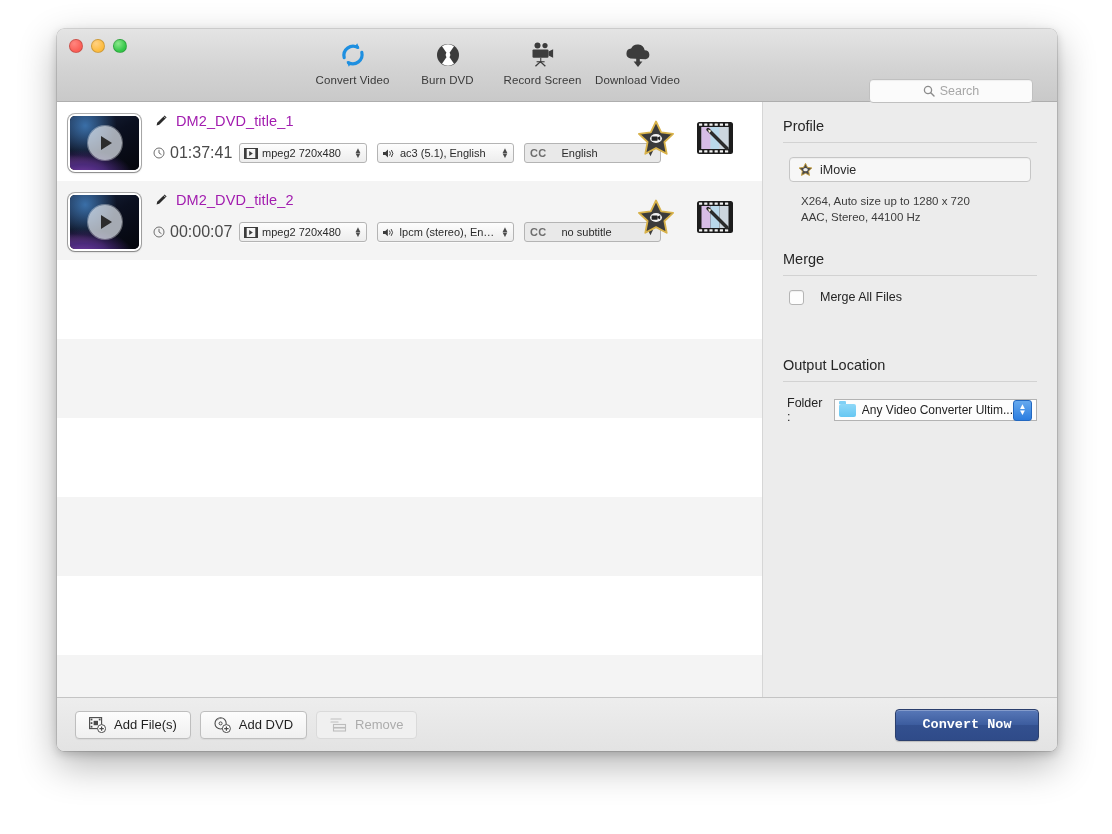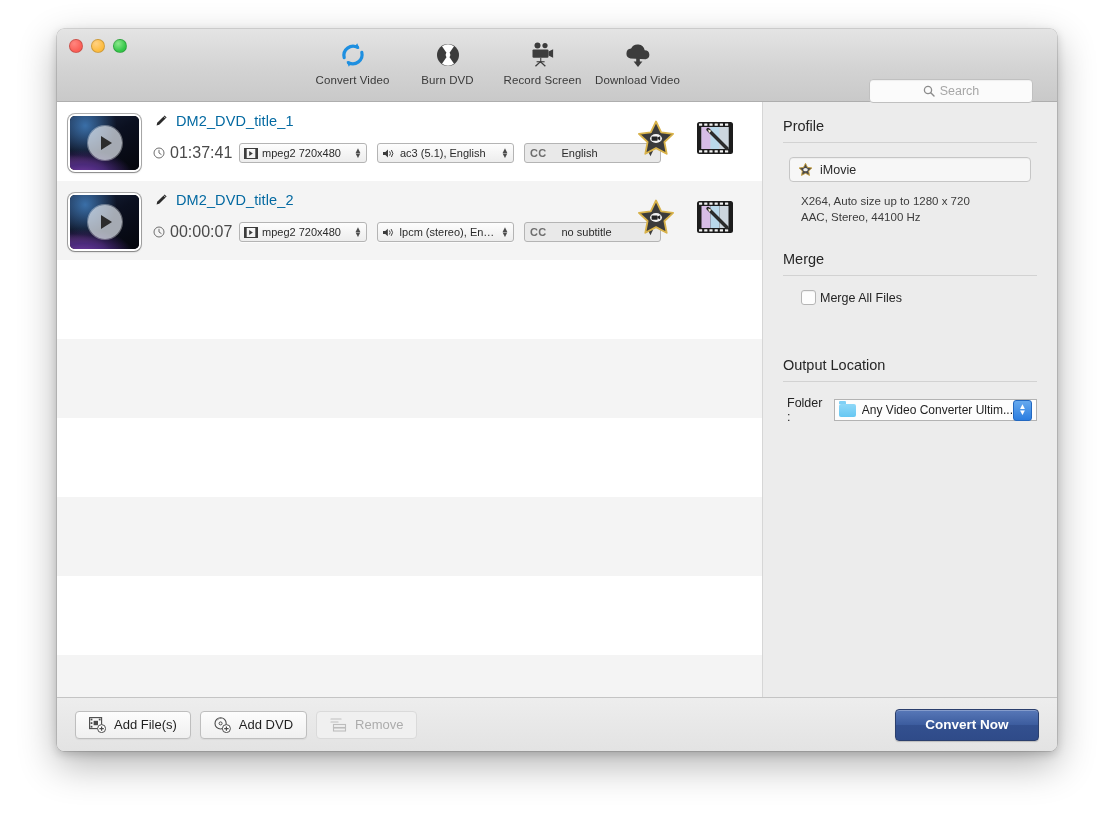--- a/index.html
+++ b/index.html
@@ -175,21 +175,21 @@
   .row-title {
     position: absolute;
     left: 96px;
     top: 11px;
     display: flex;
     align-items: center;
     gap: 8px;
   }
   .title-text {
     font-size: 14.5px;
-    color: #0369a1;
+    color: #a21caf;
     letter-spacing: 0.1px;
     text-align: right;
   }
 
   .row-meta {
     position: absolute;
     left: 96px;
     top: 41px;
     display: flex;
     align-items: center;
@@ -324,23 +324,22 @@
   .profile-desc {
     margin: 11px 0 0 18px;
     font-size: 11.5px;
     color: #3c3c3c;
     line-height: 16px;
   }
   .panel-gap-1 { height: 26px; }
   .panel-gap-2 { height: 52px; }
   .merge-row {
     display: flex;
-    align-items: center;
-    gap: 4px;
-    margin-left: 18px;
+    gap: 16px;
+    margin-left: 6px;
   }
   .checkbox {
     width: 13px; height: 13px;
     background: #fdfdfd;
     border: 1px solid #b5b5b5;
     border-radius: 3px;
     box-shadow: inset 0 1px 1px rgba(0,0,0,0.06);
     cursor: default;
   }
   .merge-label {
@@ -455,20 +454,21 @@
     display: flex;
     align-items: center;
     justify-content: center;
     box-shadow: inset 0 1px 0 rgba(255,255,255,0.28), 0 1px 1px rgba(0,0,0,0.18);
     cursor: default;
   }
   .btn-primary-label {
     font-size: 13.5px;
     color: #ffffff;
     font-weight: bold;
+    font-family: Liberation Mono, monospace;
   }
 </style>
 </head>
 <body>
 
 <div class="desktop">
   <div class="window">
 
     <div class="titlebar">
 

